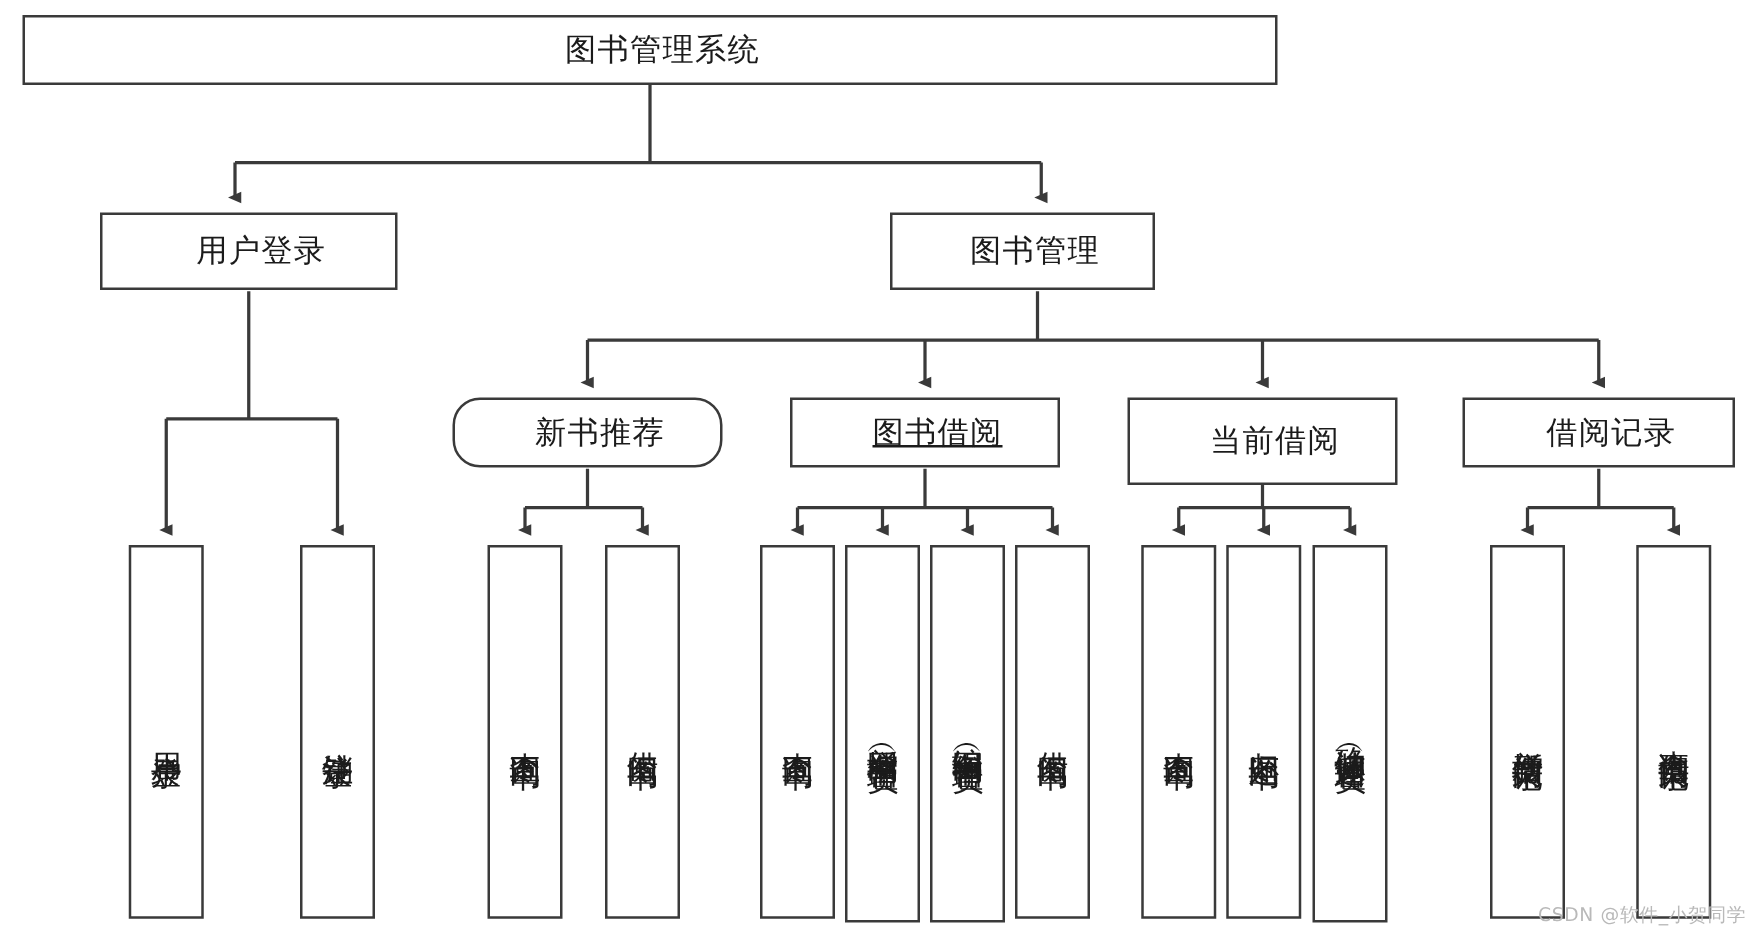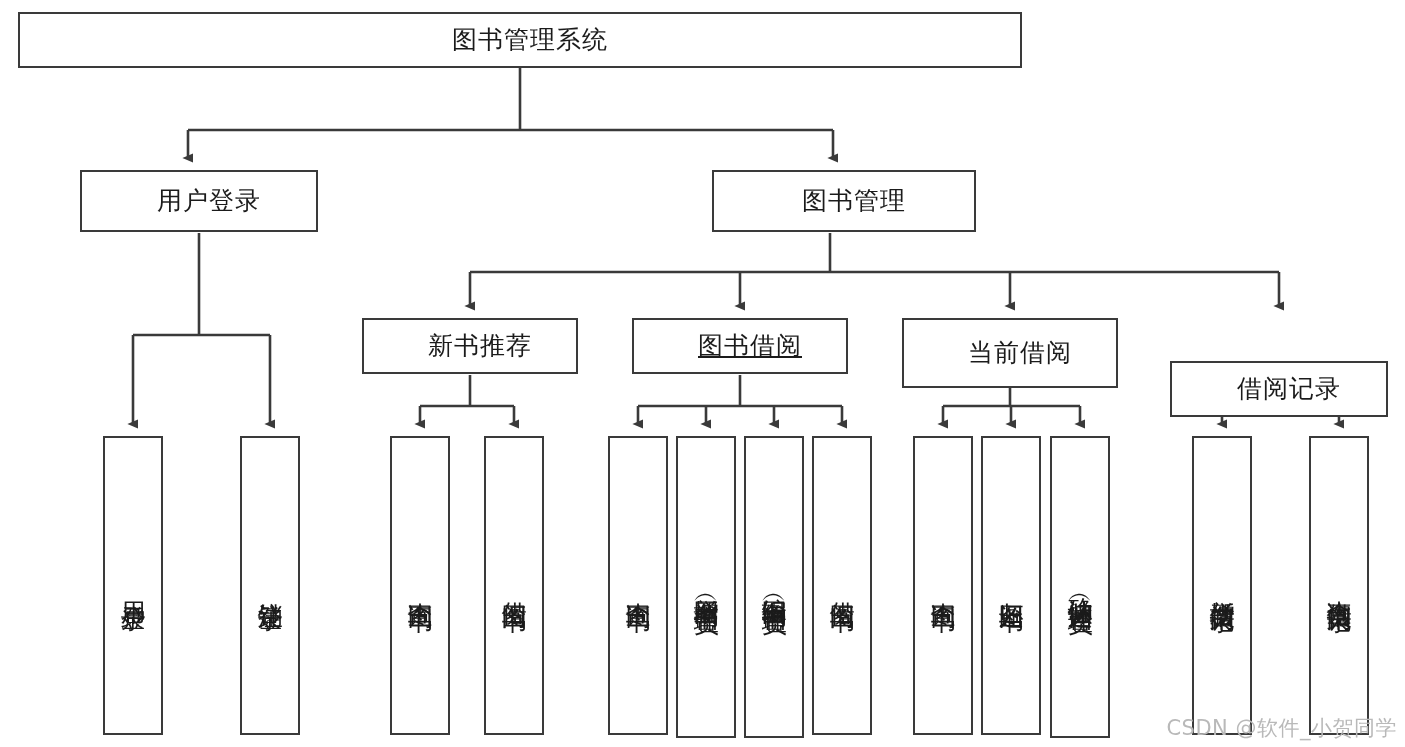--- a/index.html
+++ b/index.html
@@ -56,21 +56,21 @@
   .node.v .vtext {
     writing-mode: vertical-rl;
     text-orientation: upright;
     display: block;
     white-space: normal;
   }
   .watermark {
     position: absolute;
     right: 8px;
     bottom: 5px;
-    font-size: 21px;
+    font-size: 15px;
     color: #b9b9b9;
     letter-spacing: 0.5px;
     user-select: none;
   }
 </style>
 </head>
 <body>
 
 <div id="canvas">
 
@@ -126,37 +126,37 @@
   </svg>
 
   <div class="node h root" style="left:18px; top:12px; width:1004px; height:56px;">
     <span>图书管理系统</span>
   </div>
 
   <div class="node h" style="left:80px; top:170px; width:238px; height:62px;">
     <span>用户登录</span>
   </div>
 
-  <div class="node h" style="left:712px; top:170px; width:264px; height:62px;">
+  <div class="node h" style="left:712px; top:170px; width:212px; height:62px;">
     <span>图书管理</span>
   </div>
 
-  <div class="node h" style="left:362px; top:318px; width:216px; height:56px;">
+  <div class="node h" style="left:362px; top:318px; width:216px; height:56px;border-radius:22px;">
     <span>新书推荐</span>
   </div>
 
   <div class="node h" style="left:632px; top:318px; width:216px; height:56px;text-decoration:underline;">
     <span>图书借阅</span>
   </div>
 
   <div class="node h" style="left:902px; top:318px; width:216px; height:70px;">
     <span>当前借阅</span>
   </div>
 
-  <div class="node h" style="left:1170px; top:318px; width:218px; height:56px;margin-top:43px;">
+  <div class="node h" style="left:1170px; top:318px; width:218px; height:56px;">
     <span>借阅记录</span>
   </div>
 
   <div class="node v" style="left:103px; top:436px; width:60px; height:299px;">
     <span class="vtext">用户登录</span>
   </div>
 
   <div class="node v" style="left:240px; top:436px; width:60px; height:299px;">
     <span class="vtext">注销登录</span>
   </div>

